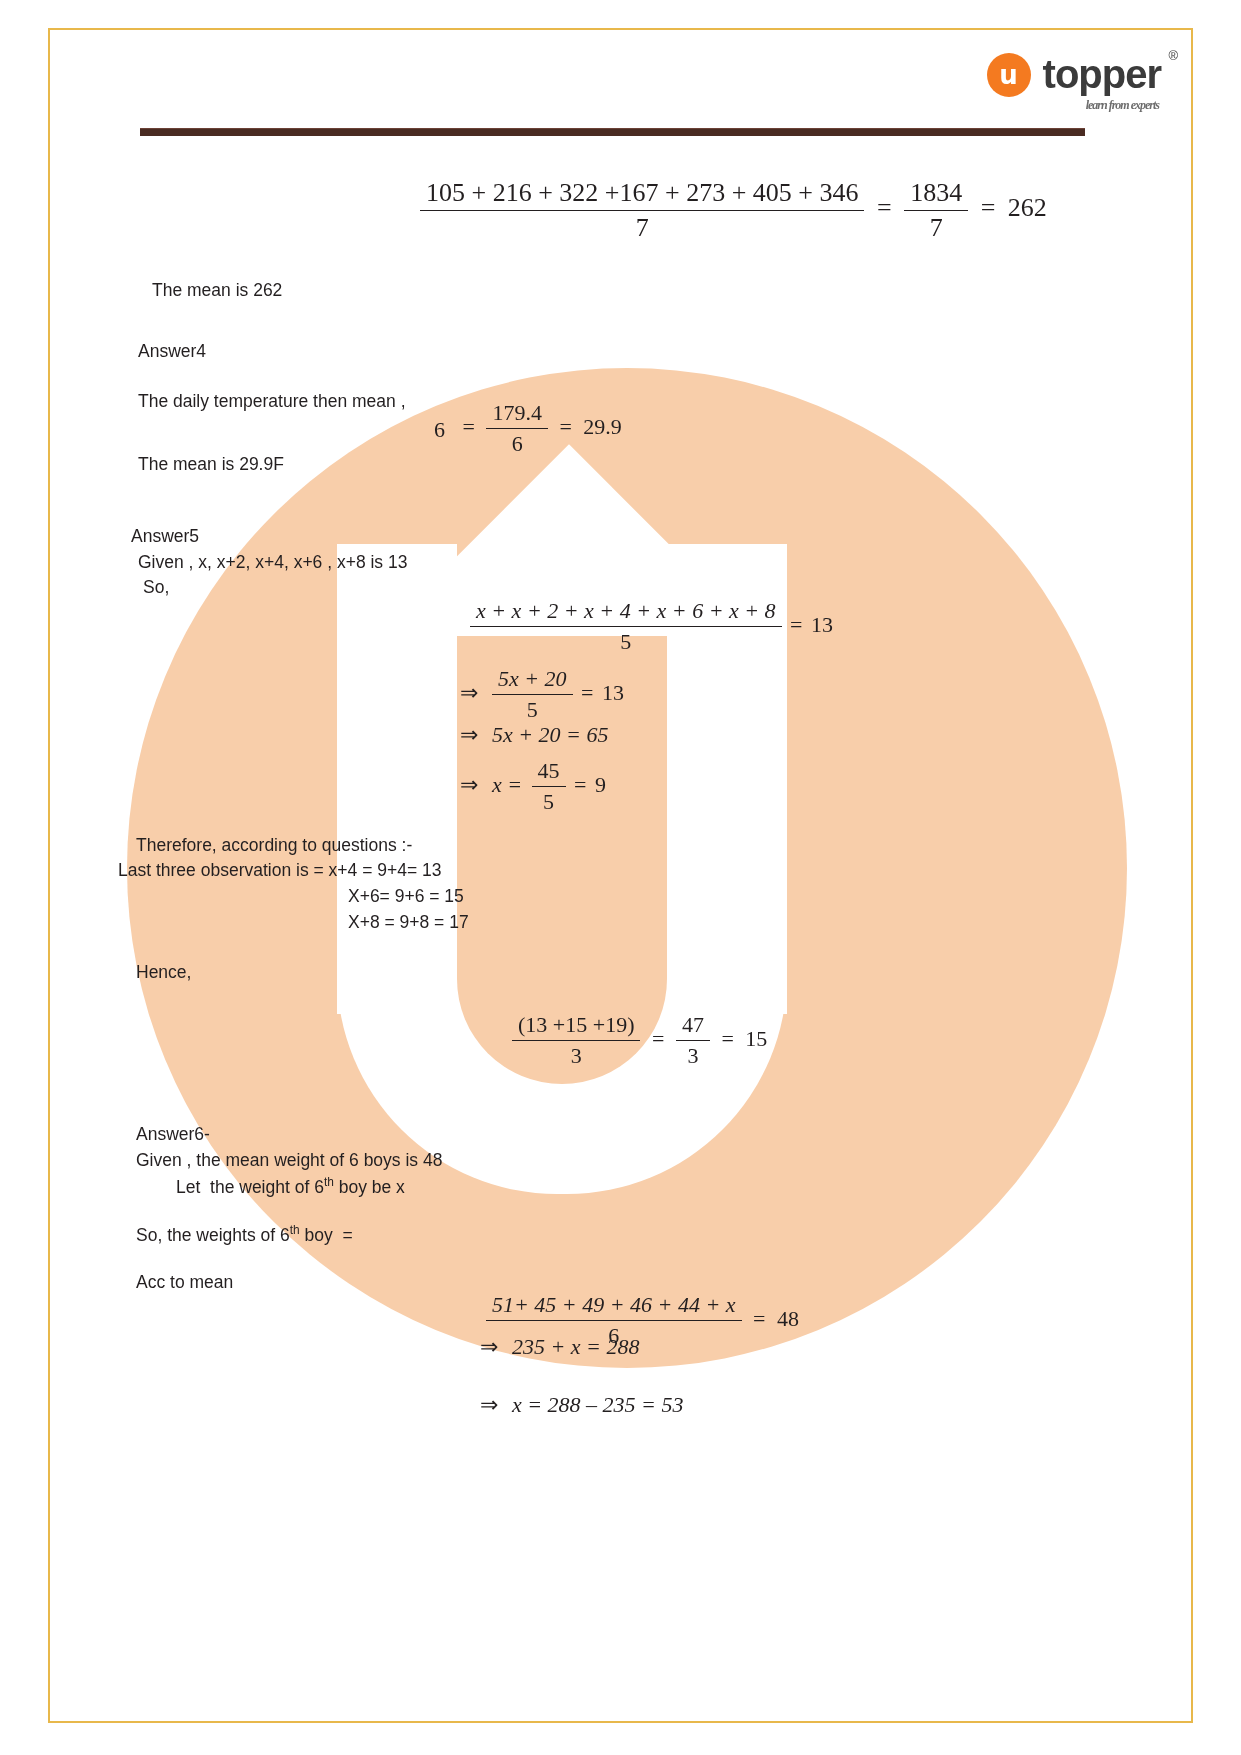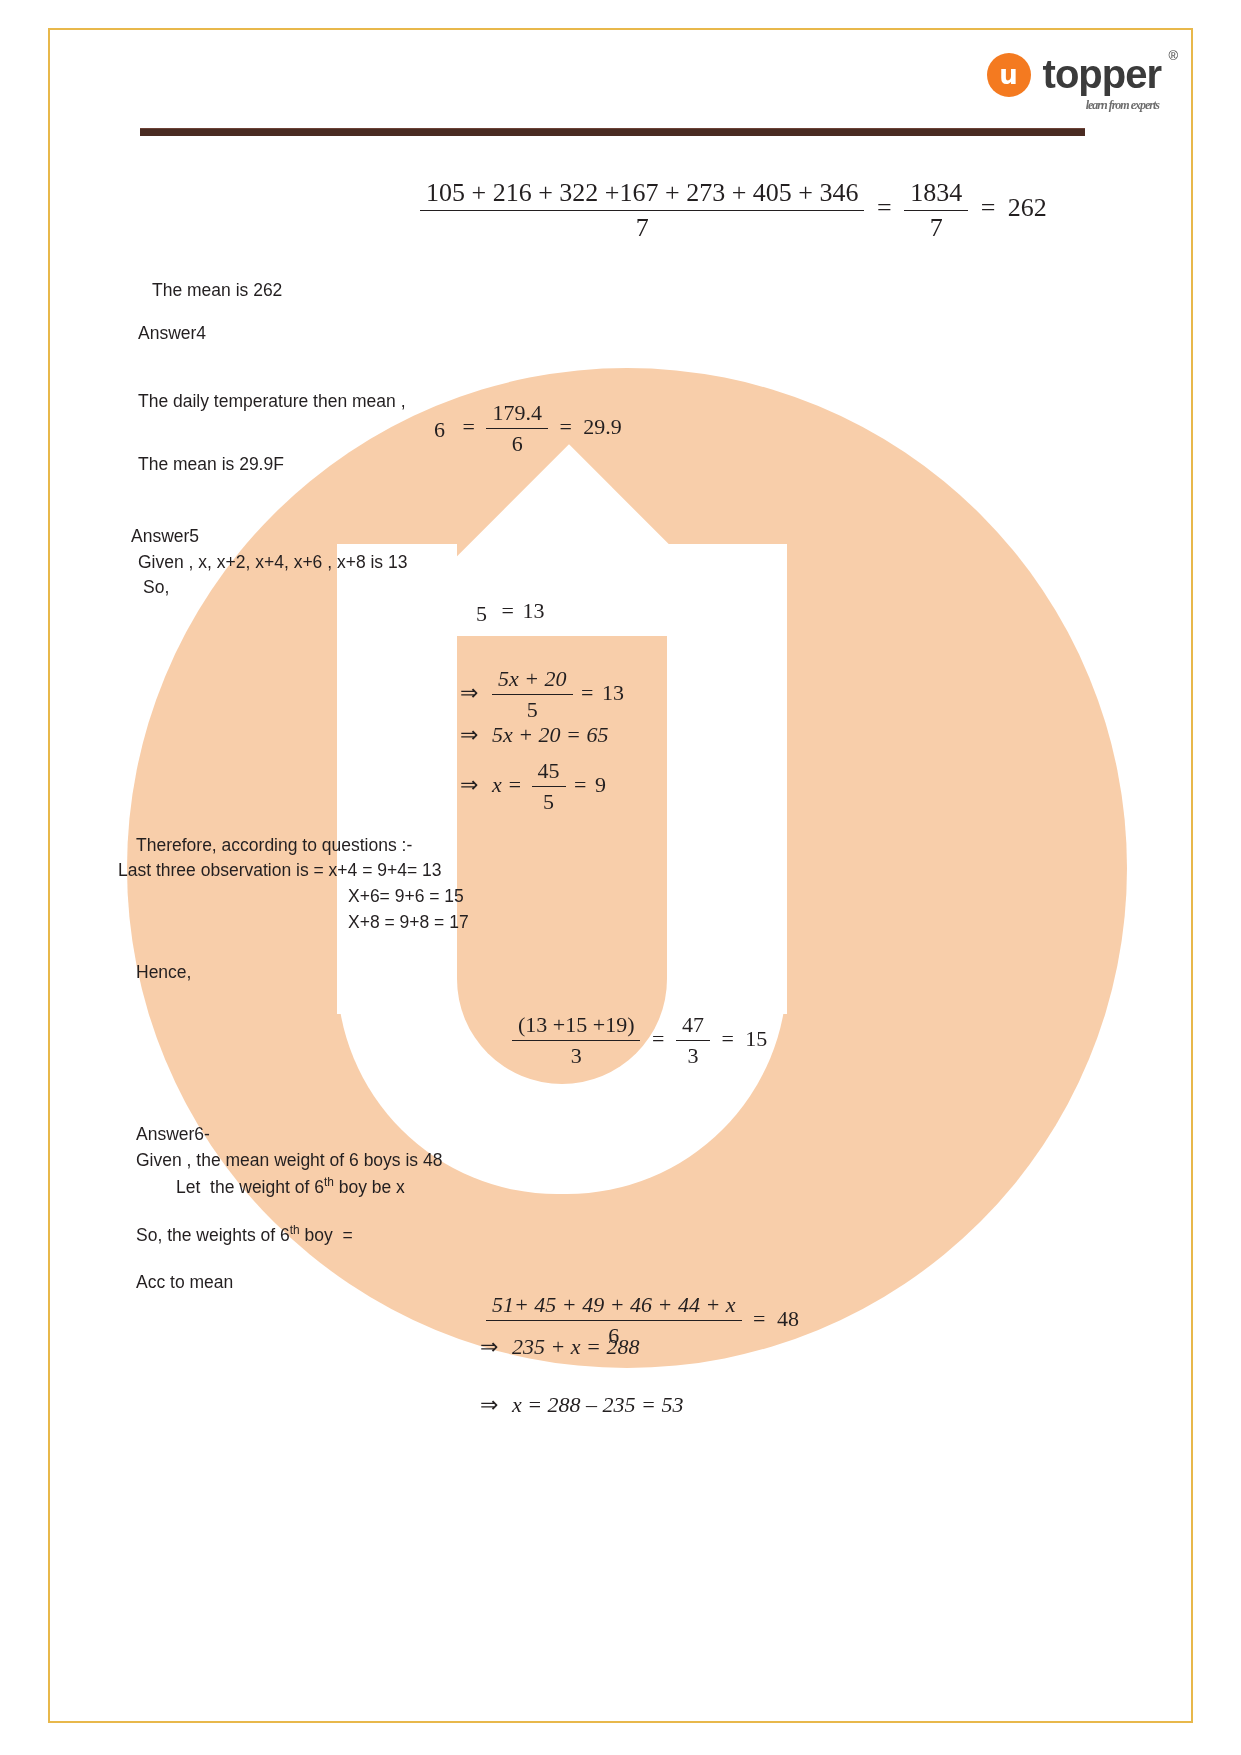--- a/index.html
+++ b/index.html
@@ -243,21 +243,21 @@
       <span class="frac">
         <span class="num">1834</span>
         <span class="den">7</span>
       </span>
       <span style="padding:0 6px;">=</span>
       <span>262</span>
     </div>
 
     <div class="txt" style="left:152px; top:233px;margin-top:45px;">The mean is 262</div>
 
-    <div class="txt" style="left:138px; top:321px;">Answer4</div>
+    <div class="txt" style="left:138px; top:339px;">Answer4</div>
     <div class="txt" style="left:138px; top:346px;margin-top:43px;">The daily temperature then mean ,</div>
 
     <div class="math" style="left:428px; top:400px; font-size:22px;">
       <span class="frac">
         <span class="den">6</span>
       </span>
       <span style="padding:0 6px;">=</span>
       <span class="frac">
         <span class="num">179.4</span>
         <span class="den">6</span>
@@ -267,20 +267,21 @@
     </div>
 
     <div class="txt" style="left:138px; top:452px;">The mean is 29.9F</div>
 
     <div class="txt" style="left:131px; top:524px;">Answer5</div>
     <div class="txt" style="left:138px; top:550px;">Given , x, x+2, x+4, x+6 , x+8 is 13</div>
     <div class="txt" style="left:143px; top:575px;">So,</div>
 
     <div class="math" style="left:470px; top:598px; font-size:22px;">
       <span class="frac">
+        <span class="num mi">x + x + 2 + x + 4 + x + 6 + x + 8</span>
         <span class="den">5</span>
       </span>
       <span style="padding:0 3px;">=</span>
       <span>13</span>
     </div>
 
     <div class="math" style="left:460px; top:666px; font-size:22px;">
       <span style="padding-right:8px;">⇒</span>
       <span class="frac">
         <span class="num mi">5x + 20</span>

